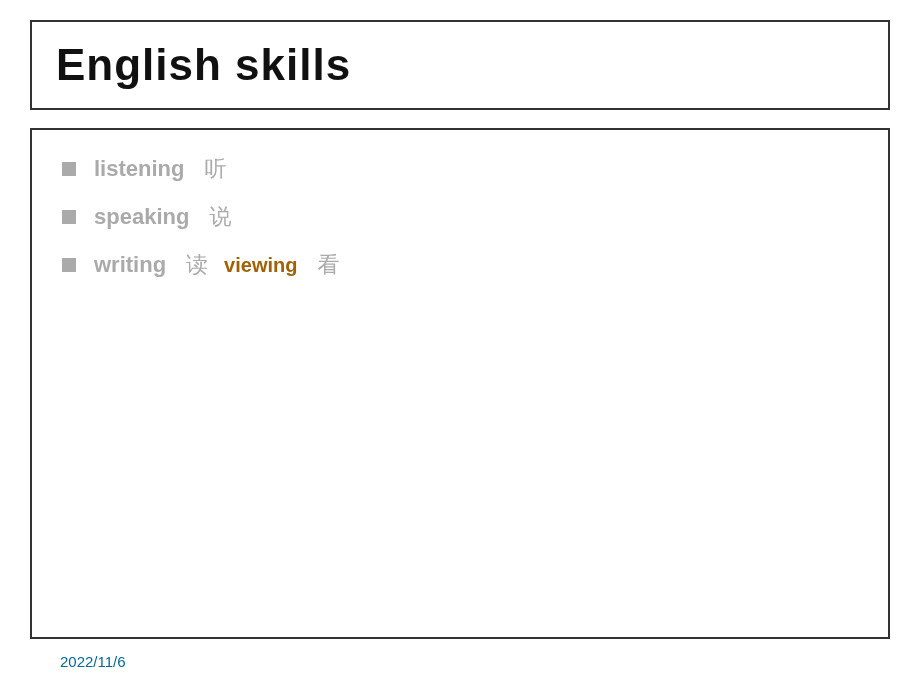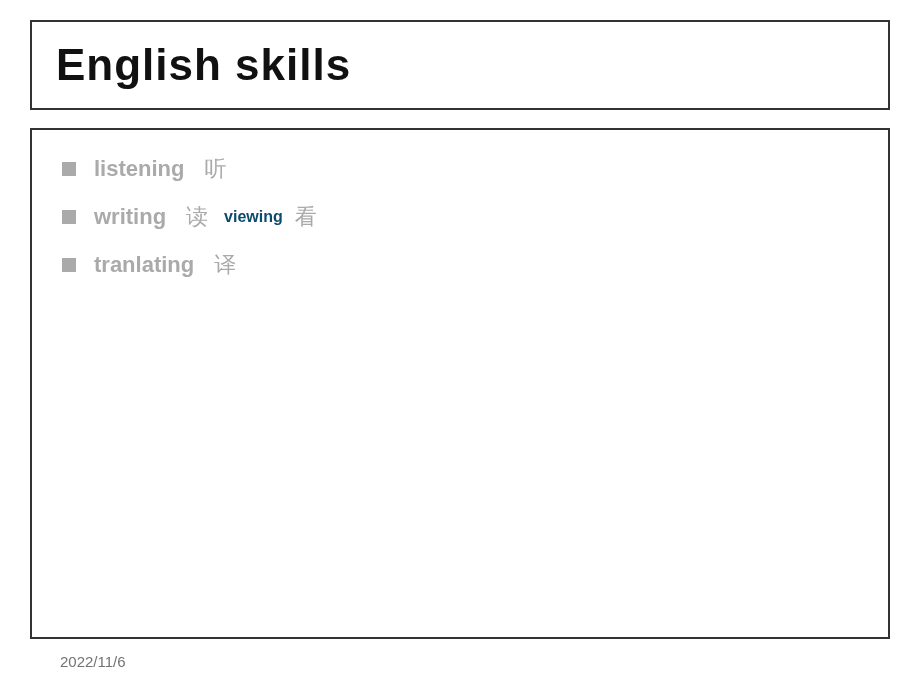--- a/index.html
+++ b/index.html
@@ -70,63 +70,63 @@
     }
 
     .item-chinese {
       color: #aaa;
       font-size: 22px;
       font-weight: 400;
       margin-right: 16px;
     }
 
     .item-extra {
-      color: #0c4a6e;
-      font-size: 16px;
+      color: #a16207;
+      font-size: 20px;
       font-weight: 600;
-      margin-right: 12px;
+      margin-right: 20px;
     }
 
     .item-extra-chinese {
       color: #aaa;
       font-size: 22px;
       font-weight: 400;
     }
 
     .footer {
       width: 100%;
       padding: 14px 0 0 30px;
       font-size: 15px;
-      color: #737373;
+      color: #0369a1;
     }
   </style>
 </head>
 <body>
 
 <div class="title-box">
   <span class="title-text">English skills</span>
 </div>
 
 <div class="content-box">
   <ul class="bullet-list" id="skills-list">
   <li>
         <div class="bullet-icon"></div>
         <span class="item-label">listening</span>
         <span class="item-chinese">听</span>
       </li>
       <li>
         <div class="bullet-icon"></div>
+        <span class="item-label">speaking</span>
+        <span class="item-chinese">说</span>
+      </li>
+      <li>
+        <div class="bullet-icon"></div>
         <span class="item-label">writing</span>
         <span class="item-chinese">读</span>
         <span class="item-extra">viewing</span>
         <span class="item-extra-chinese">看</span>
-      </li>
-      <li>
-        <div class="bullet-icon"></div>
-        <span class="item-label">tranlating</span>
-        <span class="item-chinese">译</span>
       </li>
     </ul>
 </div>
 
 <div class="footer">
   <span>2022/11/6</span>
 </div>
 
 </body></html>

